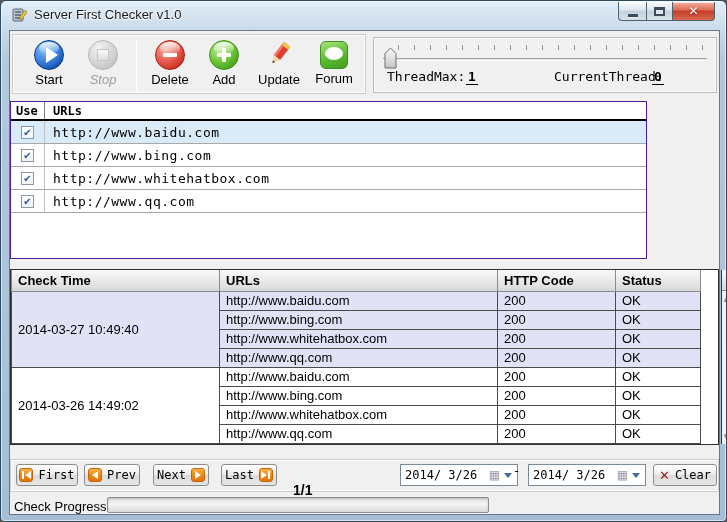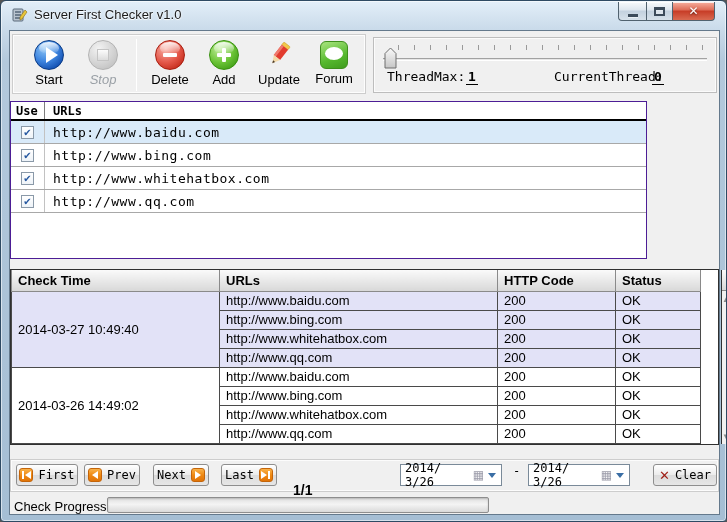--- a/index.html
+++ b/index.html
@@ -129,21 +129,21 @@
     background:linear-gradient(#f9b24a,#ef8912 50%,#e07408); display:flex; align-items:center; justify-content:center; gap:1px;}
   .ni-bar{ width:2px; height:8px; background:#fff; }
   .ni-left{ width:0; height:0; border:4px solid transparent; border-right:6px solid #fff; border-left:0;}
   .ni-right{ width:0; height:0; border:4px solid transparent; border-left:6px solid #fff; border-right:0;}
   .btn-first{ left:5px;  width:62px; }
   .btn-prev { left:73px; width:56px; }
   .btn-next { left:142px;width:56px; }
   .btn-last { left:210px;width:56px; }
   .page-ind{ position:absolute; left:282px; top:6px; width:50px; height:22px; line-height:22px;
     font:bold 14px "Liberation Sans", sans-serif;margin-top:16px;}
-  .datebox{ position:absolute; top:4px; width:102px; height:22px; background:#fff;
+  .datebox{ position:absolute; top:4px; width:118px; height:22px; background:#fff;
     border:1px solid #7a8a99; display:flex; align-items:center; cursor:pointer;}
   .datebox .dtxt{ flex:1; padding-left:4px; font:12px "DejaVu Sans Mono", monospace;}
   .cal-icon{ font-size:12px; color:#9a9aa8; line-height:12px; }
   .dd-arrow{ width:0; height:0; border:4px solid transparent; border-top:5px solid #3a6ea5; margin:4px 5px 0 4px;}
   .date-from{ left:389px; } .date-to{ left:517px; }
   .range-dash{ position:absolute; left:502px; top:4px; height:22px; line-height:22px; font:12px "DejaVu Sans Mono", monospace;}
   .btn-clear{ left:642px; width:64px; }
   .clear-x{ color:#9e1d14; font:bold 13px "DejaVu Sans", sans-serif; }
   
   .progress-label{ position:absolute; left:4px; top:468px; font:13px "Liberation Sans", sans-serif; }

